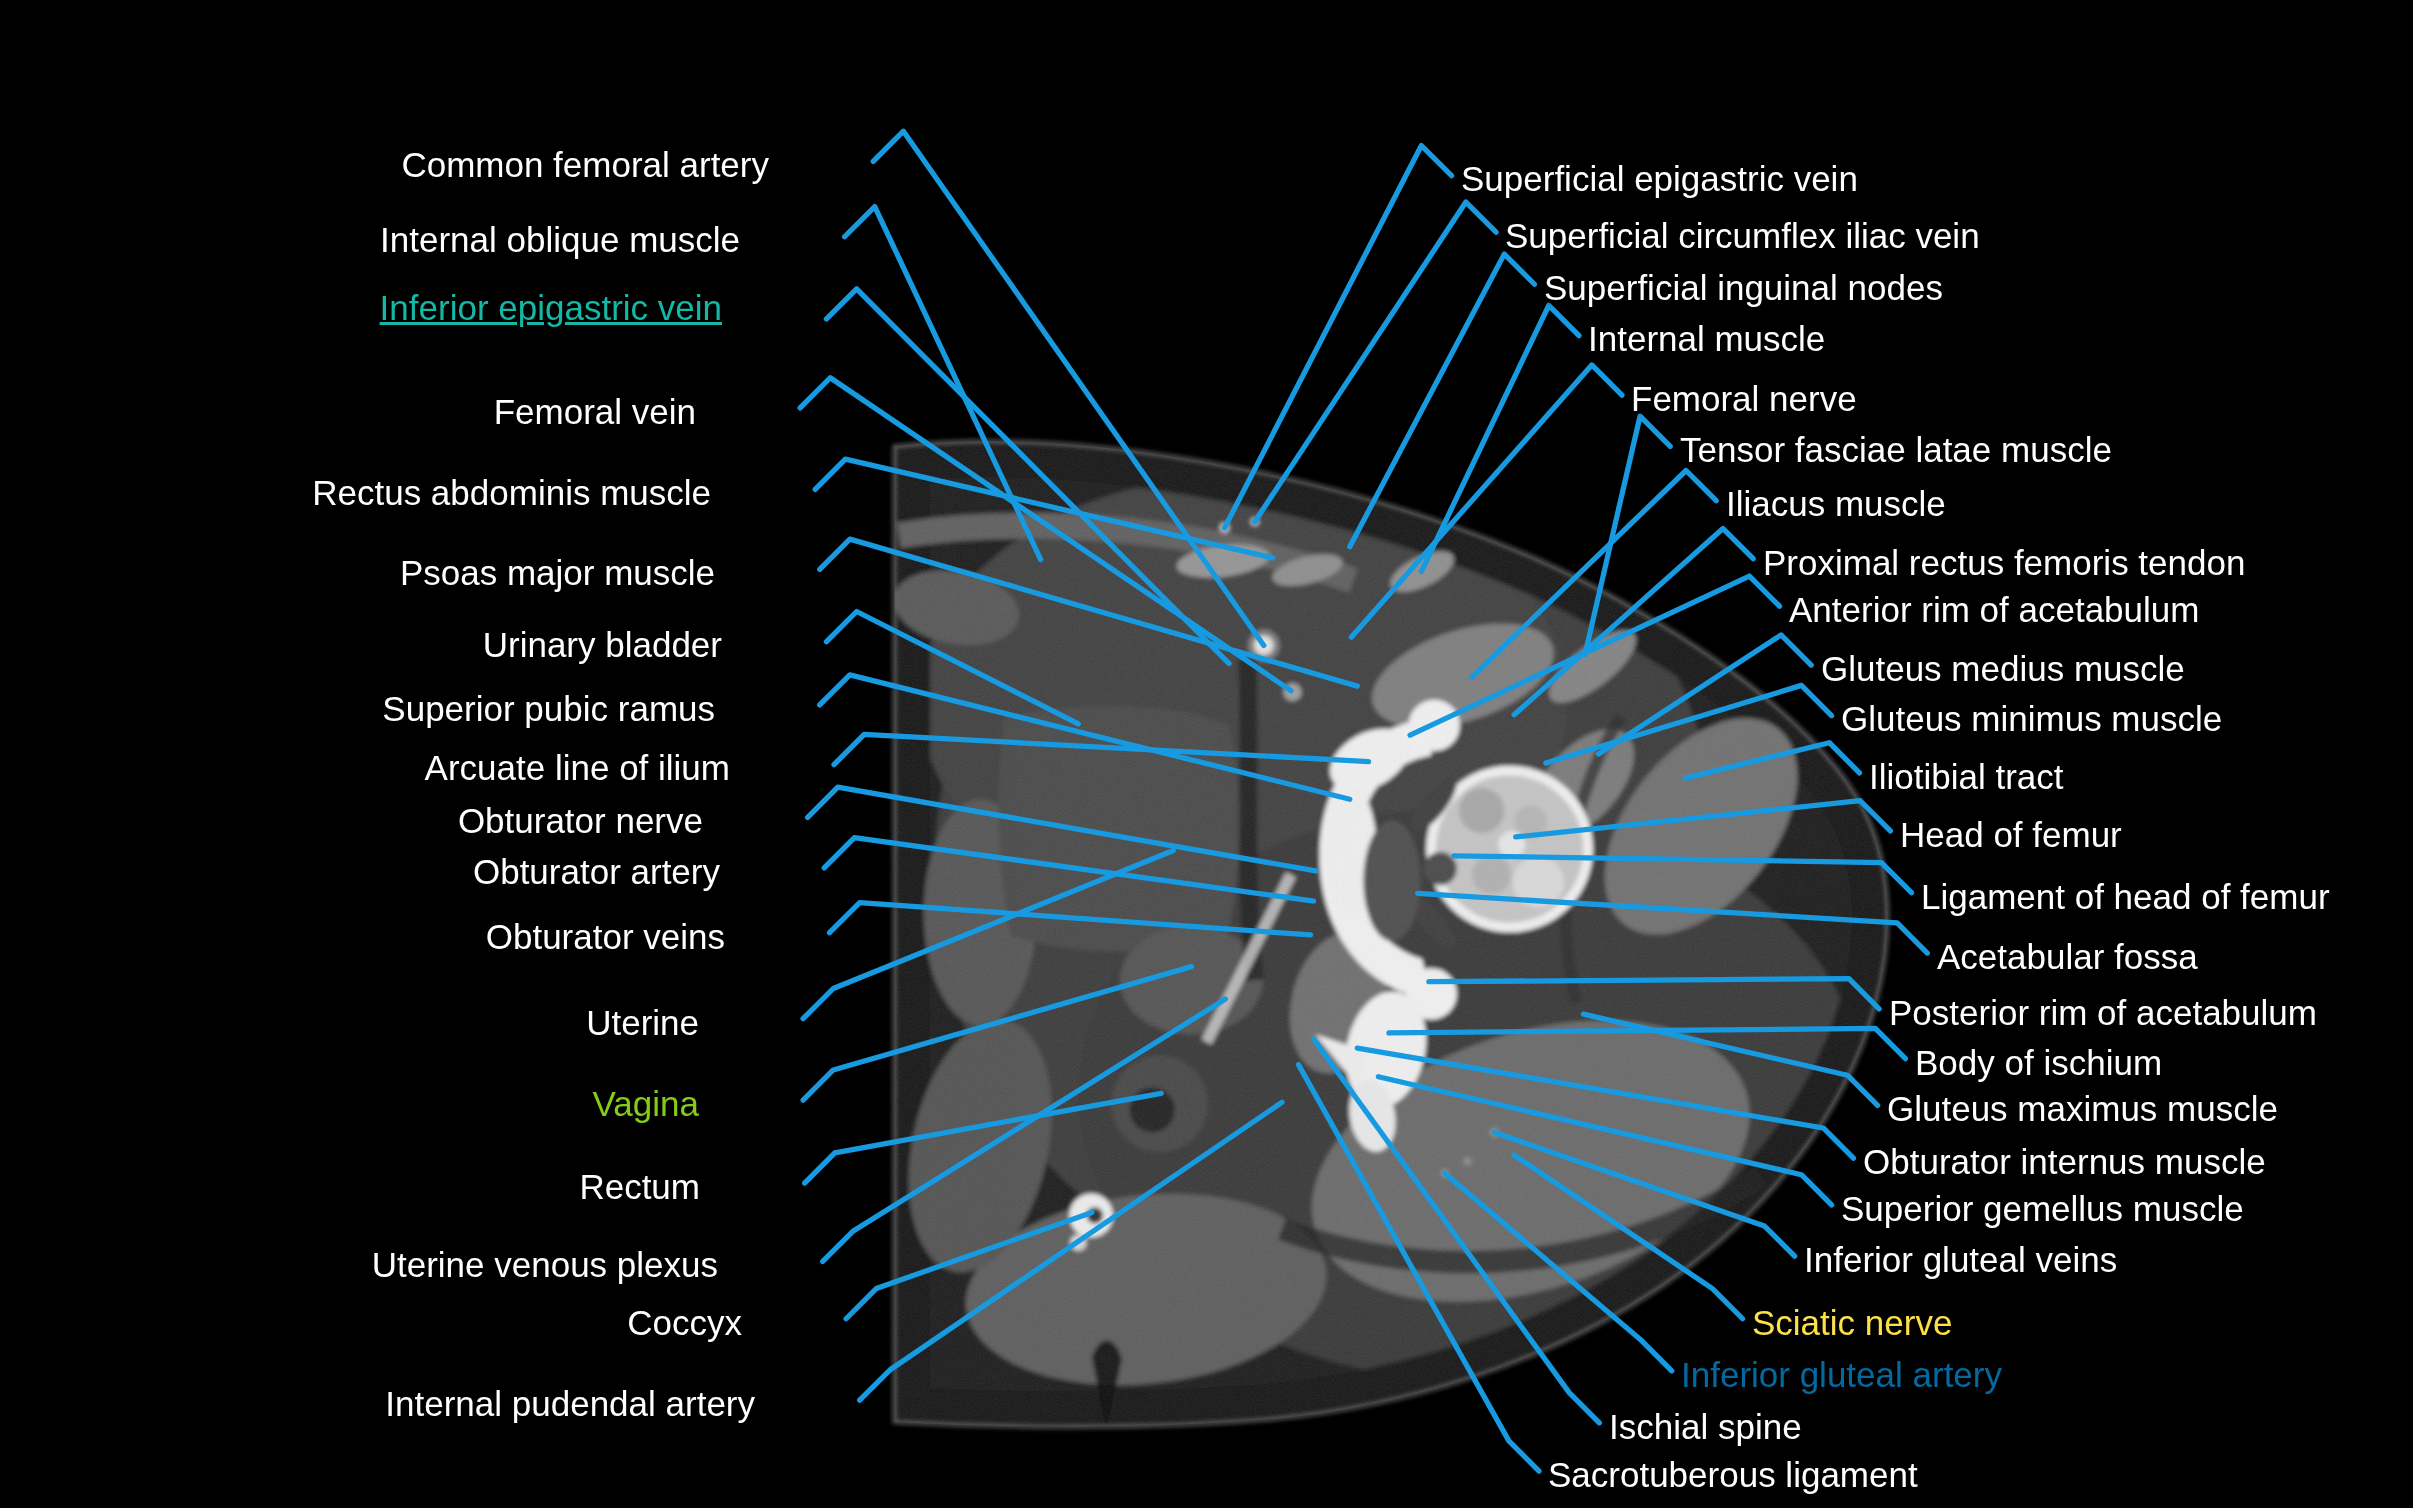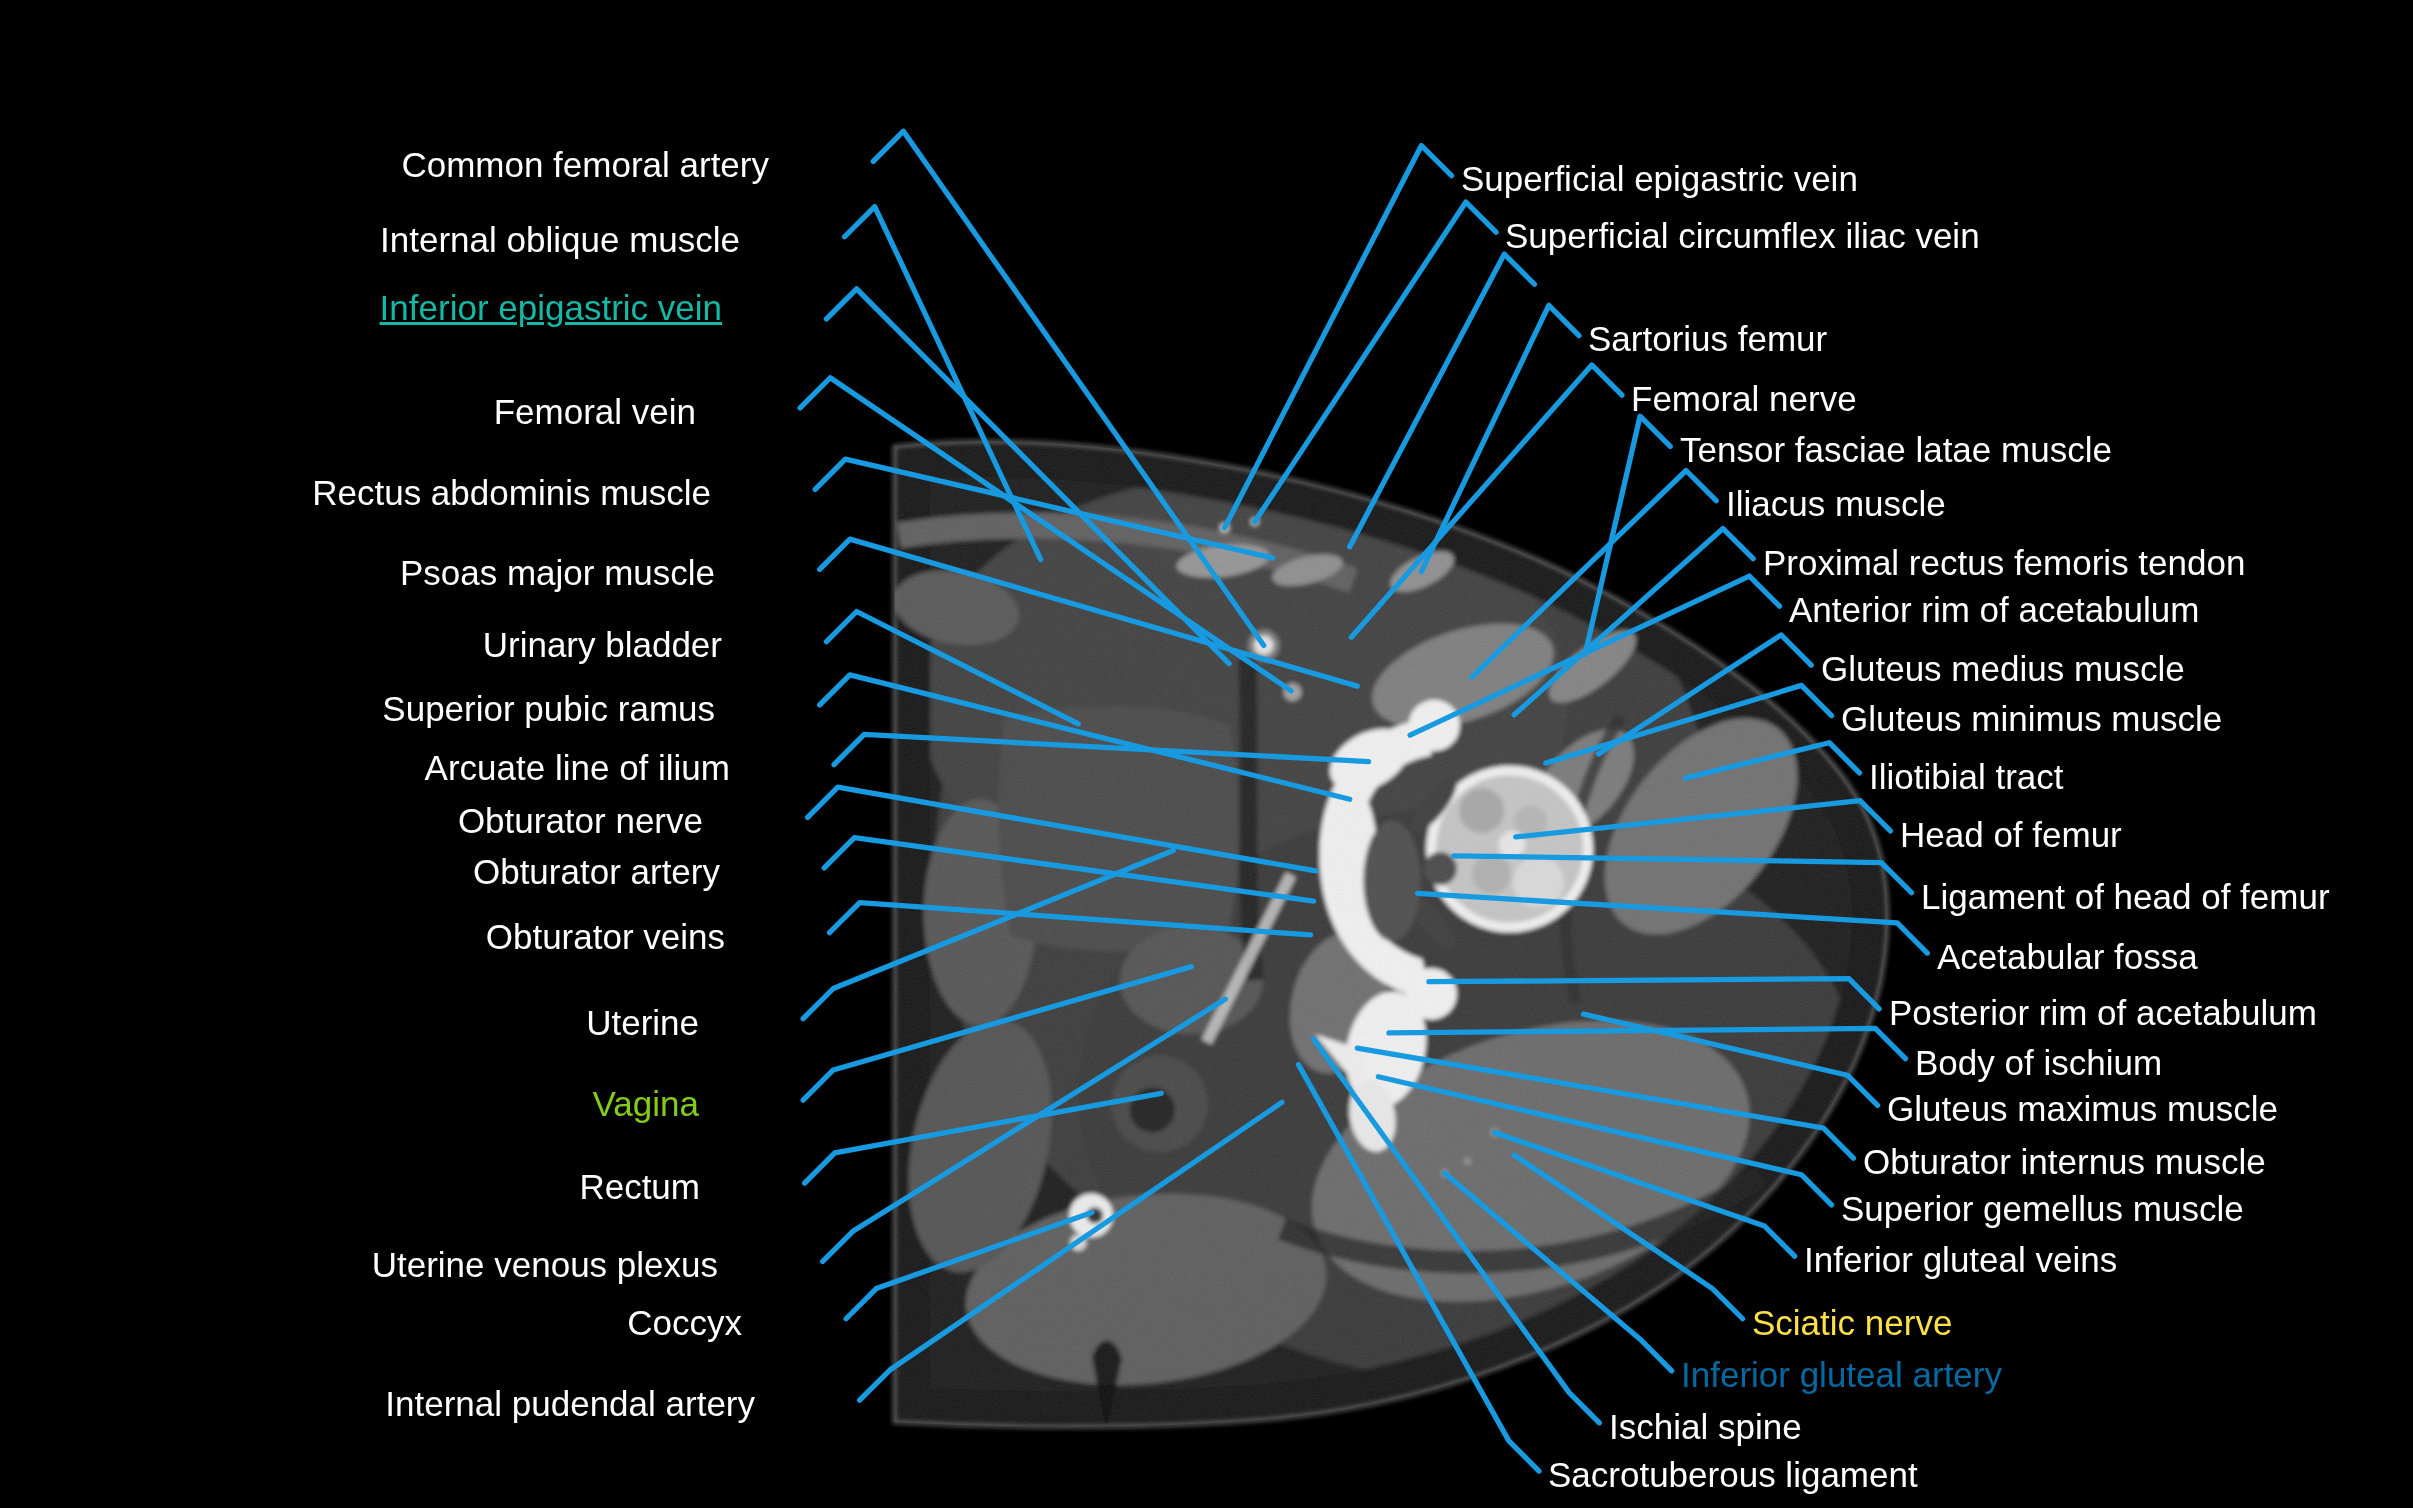--- a/index.html
+++ b/index.html
@@ -188,21 +188,22 @@
       <div class="label left" style="top: 848px; right: 1598px; color: rgb(255, 255, 255); margin-left: 32px;">Obturator artery</div>
       <div class="label left" style="top: 913px; right: 1593px; color: rgb(255, 255, 255);">Obturator veins</div>
       <div class="label left" style="top: 999px; right: 1619px; color: rgb(255, 255, 255);">Uterine</div>
       <div class="label left" style="top: 1080px; right: 1619px; color: #84cc16;">Vagina</div>
       <div class="label left" style="top: 1163px; right: 1618px; color: rgb(255, 255, 255);">Rectum</div>
       <div class="label left" style="top: 1241px; right: 1600px; color: rgb(255, 255, 255);">Uterine venous plexus</div>
       <div class="label left" style="top: 1299px; right: 1576px; color: rgb(255, 255, 255);">Coccyx</div>
       <div class="label left" style="top: 1380px; right: 1563px; color: rgb(255, 255, 255);">Internal pudendal artery</div>
       <div class="label right" style="top: 155px; left: 1461px; color: rgb(255, 255, 255);">Superficial epigastric vein</div>
       <div class="label right" style="top: 212px; left: 1505px; color: rgb(255, 255, 255);">Superficial circumflex iliac vein</div>
-      <div class="label right" style="top: 315px; left: 1588px; color: rgb(255, 255, 255);">Sartorius femur</div>
+      <div class="label right" style="top: 264px; left: 1544px; color: rgb(255, 255, 255);">Superficial inguinal nodes</div>
+      <div class="label right" style="top: 315px; left: 1588px; color: rgb(255, 255, 255);">Internal muscle</div>
       <div class="label right" style="top: 375px; left: 1631px; color: rgb(255, 255, 255);">Femoral nerve</div>
       <div class="label right" style="top: 426px; left: 1680px; color: rgb(255, 255, 255);">Tensor fasciae latae muscle</div>
       <div class="label right" style="top: 480px; left: 1726px; color: rgb(255, 255, 255);">Iliacus muscle</div>
       <div class="label right" style="top: 539px; left: 1763px; color: rgb(255, 255, 255);">Proximal rectus femoris tendon</div>
       <div class="label right" style="top: 586px; left: 1789px; color: rgb(255, 255, 255);">Anterior rim of acetabulum</div>
       <div class="label right" style="top: 645px; left: 1821px; color: rgb(255, 255, 255);">Gluteus medius muscle</div>
       <div class="label right" style="top: 695px; left: 1841px; color: rgb(255, 255, 255);">Gluteus minimus muscle</div>
       <div class="label right" style="top: 753px; left: 1869px; color: rgb(255, 255, 255);">Iliotibial tract</div>
       <div class="label right" style="top: 811px; left: 1900px; color: rgb(255, 255, 255);">Head of femur</div>
       <div class="label right" style="top: 873px; left: 1921px; color: rgb(255, 255, 255);">Ligament of head of femur</div>

